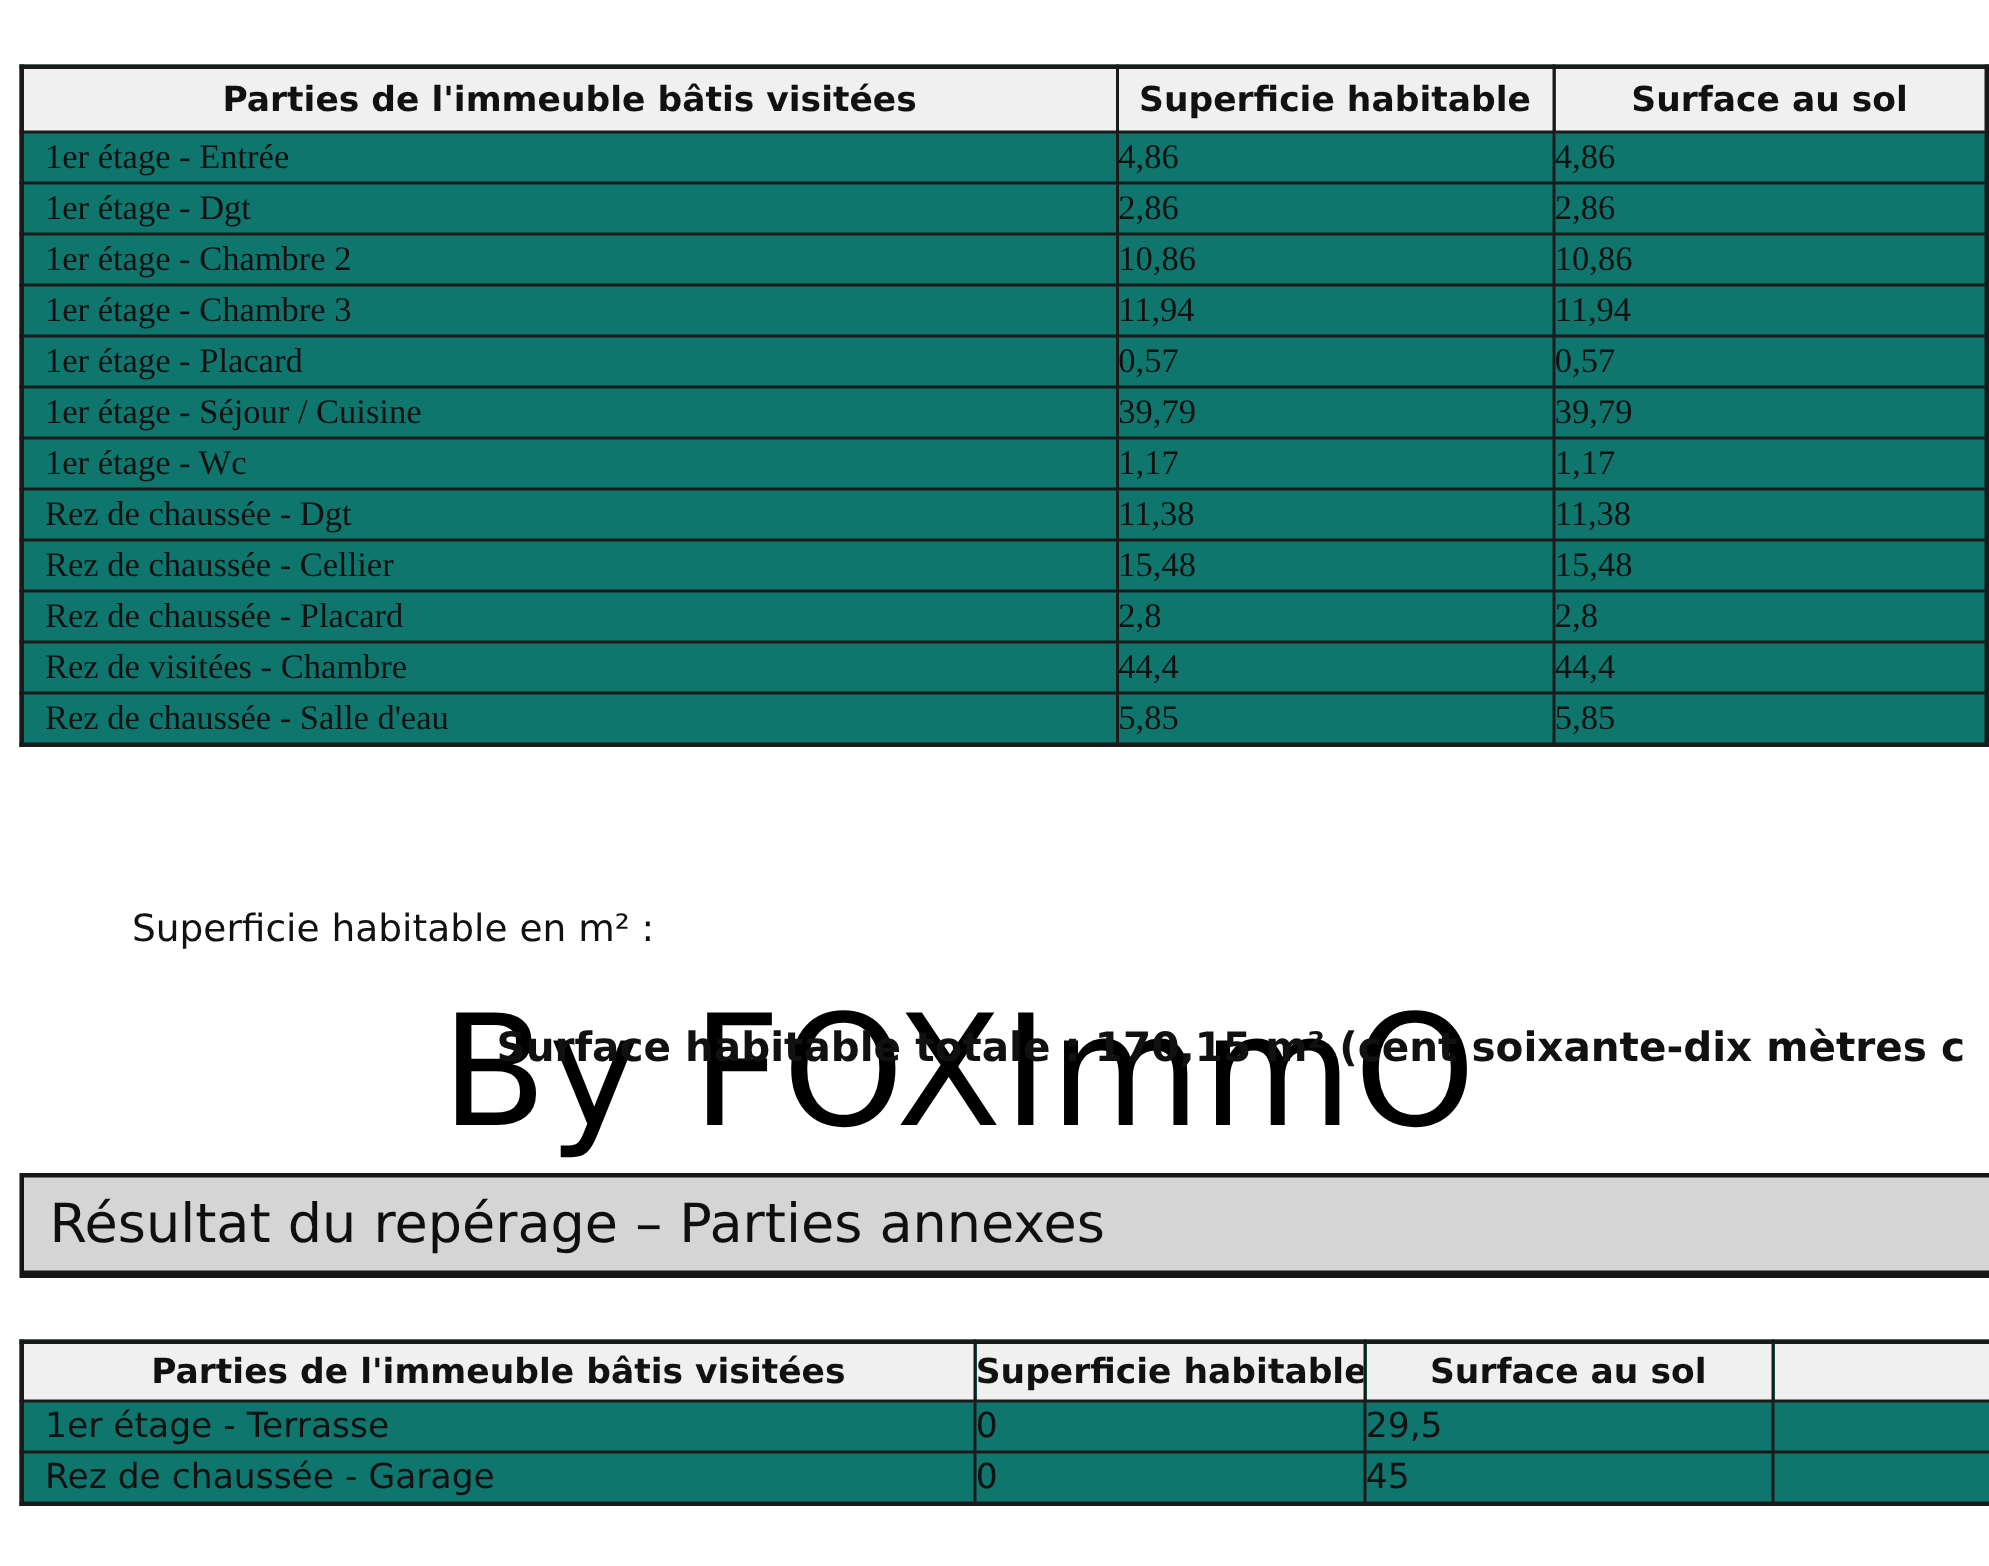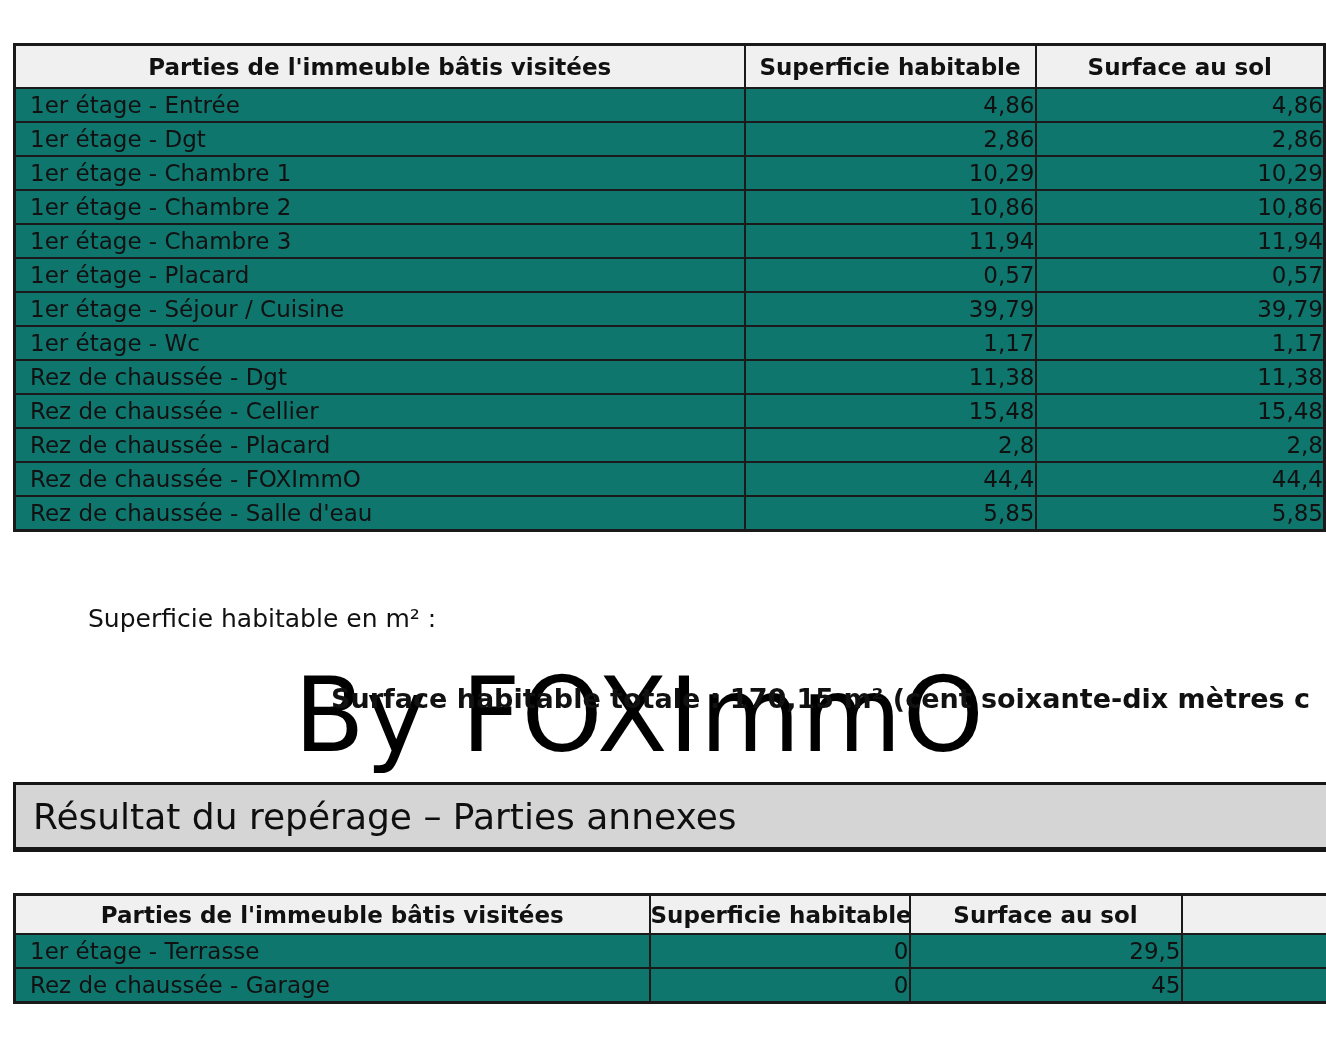--- a/index.html
+++ b/index.html
@@ -35,31 +35,31 @@
   th {
     background: #f0f0f0;
     font-weight: bold;
     text-align: center;
   }
   td.label-cell {
     text-align: left;
     padding-left: 14px;
   }
   td.num-cell {
-    text-align: right;
+    text-align: left;
   }
 
   .main-table {
     left: 13px;
     top: 43px;
     width: 1310px;
     border: 3px solid #1a1a1a;
   }
   .main-table th { height: 41px; }
-  .main-table td { height: 32px; }
+  .main-table td { height: 32px; font-family: Liberation Serif, serif; }
 
   .annex-table {
     left: 13px;
     top: 893px;
     width: 1330px;
     border: 3px solid #1a1a1a;
   }
   .annex-table th { height: 37px; }
   .annex-table td { height: 32px; }
 
@@ -136,25 +136,20 @@
       <td class="label-cell">1er étage - Entrée</td>
       <td class="num-cell">4,86</td>
       <td class="num-cell">4,86</td>
     </tr>
     <tr>
       <td class="label-cell">1er étage - Dgt</td>
       <td class="num-cell">2,86</td>
       <td class="num-cell">2,86</td>
     </tr>
     <tr>
-      <td class="label-cell">1er étage - Chambre 1</td>
-      <td class="num-cell">10,29</td>
-      <td class="num-cell">10,29</td>
-    </tr>
-    <tr>
       <td class="label-cell">1er étage - Chambre 2</td>
       <td class="num-cell">10,86</td>
       <td class="num-cell">10,86</td>
     </tr>
     <tr>
       <td class="label-cell">1er étage - Chambre 3</td>
       <td class="num-cell">11,94</td>
       <td class="num-cell">11,94</td>
     </tr>
     <tr>
@@ -181,21 +176,21 @@
       <td class="label-cell">Rez de chaussée - Cellier</td>
       <td class="num-cell">15,48</td>
       <td class="num-cell">15,48</td>
     </tr>
     <tr>
       <td class="label-cell">Rez de chaussée - Placard</td>
       <td class="num-cell">2,8</td>
       <td class="num-cell">2,8</td>
     </tr>
     <tr>
-      <td class="label-cell">Rez de chaussée - FOXImmO</td>
+      <td class="label-cell">Rez de visitées - Chambre</td>
       <td class="num-cell">44,4</td>
       <td class="num-cell">44,4</td>
     </tr>
     <tr>
       <td class="label-cell">Rez de chaussée - Salle d'eau</td>
       <td class="num-cell">5,85</td>
       <td class="num-cell">5,85</td>
     </tr>
   </tbody>
 </table>

